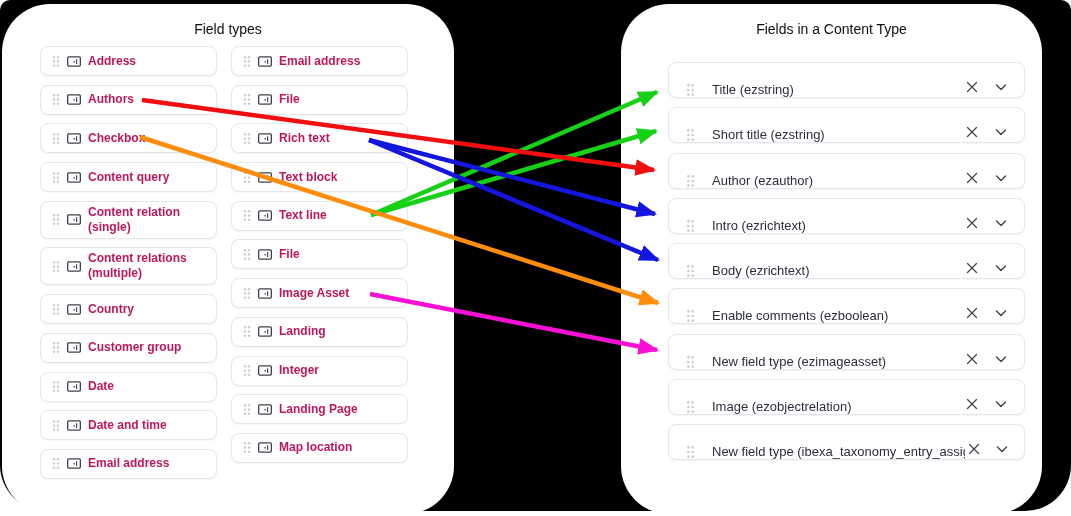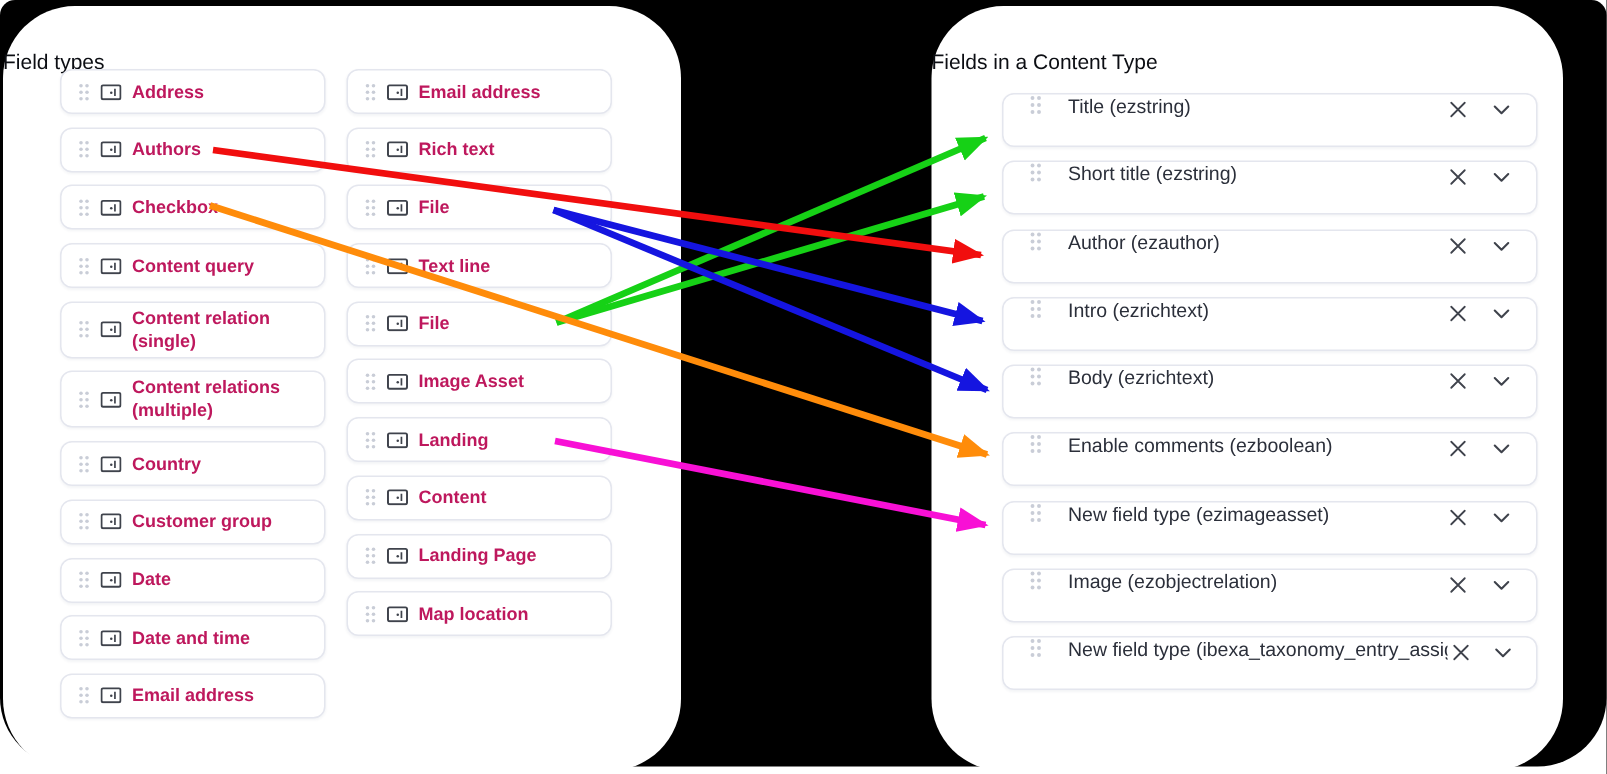--- a/index.html
+++ b/index.html
@@ -12,22 +12,22 @@
     position: absolute; left: 0; top: 0; width: 1071px; height: 511px;
     background: #000000; border-radius: 10px 10px 46px 46px;
   }
   .panel {
     position: absolute; top: 4px; height: 510px;
     background: #ffffff; border-radius: 48px;
   }
   .panel-left  { left: 2px;   width: 452px; }
   .panel-right { left: 621px; width: 421px; }
   .panel-title {
-    position: absolute; top: 29px; left: 0; right: 0; margin: 0;
-    text-align: left; font-size: 14px; font-weight: 400; color: #0c0e13;
+    position: absolute; top: 17px; left: 0; right: 0; margin: 0;
+    text-align: center; font-size: 14px; font-weight: 400; color: #0c0e13;
   }
   
   .ft-columns { position: absolute; left: 38px; top: 42px; display: flex; gap: 14px; }
   .ft-col { display: flex; flex-direction: column; gap: 8.7px; width: 177px; }
   .ft-card {
     box-sizing: border-box; min-height: 30px;
     display: flex; align-items: center; gap: 7px;
     padding: 3px 8px 3px 11px;
     background: #ffffff; border: 1px solid #e4e6ee; border-radius: 8px;
     box-shadow: 0 1px 2px rgba(25,35,70,0.05);
@@ -35,21 +35,21 @@
   .ft-label {
     font-size: 12px; font-weight: 700; color: #be185d; line-height: 1.25;
   }
   
   .ct-rows {
     position: absolute; left: 47px; top: 58px; width: 357px;
     display: flex; flex-direction: column; gap: 9.3px;
   }
   .ct-row {
     box-sizing: border-box; height: 36px;
-    display: flex; align-items: flex-start;
+    display: flex; align-items: flex-end;
     padding: 0 13px 0 17px;
     background: #ffffff; border: 1px solid #e4e6ee; border-radius: 8px;
     box-shadow: 0 1px 2px rgba(25,35,70,0.05);
   }
   .ct-row .drag { margin-right: 17px; }
   .ct-label {
     font-size: 13px; font-weight: 400; color: #2b2f3a;
     white-space: nowrap; overflow: hidden;
   }
   .drag, .fticon { display: flex; align-items: center; }
@@ -337,20 +337,41 @@
               <circle cx="6" cy="10.8" r="1.2"></circle>
       </svg>
     </span>
     <span class="fticon">
       <svg width="14" height="11" viewBox="0 0 16 12" fill="none" stroke="#3f434c" aria-hidden="true">
         <rect x="0.75" y="0.75" width="14.5" height="10.5" rx="1.2" stroke-width="1.5"></rect>
         <path d="M11 3.4 v5.4" stroke-width="1.3"></path>
         <path d="M8.2 6.4 h0.01" stroke-width="1.9" stroke-linecap="round"></path>
       </svg>
     </span>
+    <span class="ft-label">File</span>
+  </div>
+
+  <div class="ft-card">
+    <span class="drag">
+      <svg width="8" height="13" viewBox="0 0 8 13" fill="#c9cdd7" aria-hidden="true">
+        <circle cx="2" cy="2.2" r="1.2"></circle>
+              <circle cx="6" cy="2.2" r="1.2"></circle>
+        <circle cx="2" cy="6.5" r="1.2"></circle>
+              <circle cx="6" cy="6.5" r="1.2"></circle>
+        <circle cx="2" cy="10.8" r="1.2"></circle>
+              <circle cx="6" cy="10.8" r="1.2"></circle>
+      </svg>
+    </span>
+    <span class="fticon">
+      <svg width="14" height="11" viewBox="0 0 16 12" fill="none" stroke="#3f434c" aria-hidden="true">
+        <rect x="0.75" y="0.75" width="14.5" height="10.5" rx="1.2" stroke-width="1.5"></rect>
+        <path d="M11 3.4 v5.4" stroke-width="1.3"></path>
+        <path d="M8.2 6.4 h0.01" stroke-width="1.9" stroke-linecap="round"></path>
+      </svg>
+    </span>
     <span class="ft-label">Rich text</span>
   </div>
 
   <div class="ft-card">
     <span class="drag">
       <svg width="8" height="13" viewBox="0 0 8 13" fill="#c9cdd7" aria-hidden="true">
         <circle cx="2" cy="2.2" r="1.2"></circle>
               <circle cx="6" cy="2.2" r="1.2"></circle>
         <circle cx="2" cy="6.5" r="1.2"></circle>
               <circle cx="6" cy="6.5" r="1.2"></circle>
@@ -358,66 +379,65 @@
               <circle cx="6" cy="10.8" r="1.2"></circle>
       </svg>
     </span>
     <span class="fticon">
       <svg width="14" height="11" viewBox="0 0 16 12" fill="none" stroke="#3f434c" aria-hidden="true">
         <rect x="0.75" y="0.75" width="14.5" height="10.5" rx="1.2" stroke-width="1.5"></rect>
         <path d="M11 3.4 v5.4" stroke-width="1.3"></path>
         <path d="M8.2 6.4 h0.01" stroke-width="1.9" stroke-linecap="round"></path>
       </svg>
     </span>
+    <span class="ft-label">Text block</span>
+  </div>
+
+  <div class="ft-card">
+    <span class="drag">
+      <svg width="8" height="13" viewBox="0 0 8 13" fill="#c9cdd7" aria-hidden="true">
+        <circle cx="2" cy="2.2" r="1.2"></circle>
+              <circle cx="6" cy="2.2" r="1.2"></circle>
+        <circle cx="2" cy="6.5" r="1.2"></circle>
+              <circle cx="6" cy="6.5" r="1.2"></circle>
+        <circle cx="2" cy="10.8" r="1.2"></circle>
+              <circle cx="6" cy="10.8" r="1.2"></circle>
+      </svg>
+    </span>
+    <span class="fticon">
+      <svg width="14" height="11" viewBox="0 0 16 12" fill="none" stroke="#3f434c" aria-hidden="true">
+        <rect x="0.75" y="0.75" width="14.5" height="10.5" rx="1.2" stroke-width="1.5"></rect>
+        <path d="M11 3.4 v5.4" stroke-width="1.3"></path>
+        <path d="M8.2 6.4 h0.01" stroke-width="1.9" stroke-linecap="round"></path>
+      </svg>
+    </span>
+    <span class="ft-label">Text line</span>
+  </div>
+
+  <div class="ft-card">
+    <span class="drag">
+      <svg width="8" height="13" viewBox="0 0 8 13" fill="#c9cdd7" aria-hidden="true">
+        <circle cx="2" cy="2.2" r="1.2"></circle>
+              <circle cx="6" cy="2.2" r="1.2"></circle>
+        <circle cx="2" cy="6.5" r="1.2"></circle>
+              <circle cx="6" cy="6.5" r="1.2"></circle>
+        <circle cx="2" cy="10.8" r="1.2"></circle>
+              <circle cx="6" cy="10.8" r="1.2"></circle>
+      </svg>
+    </span>
+    <span class="fticon">
+      <svg width="14" height="11" viewBox="0 0 16 12" fill="none" stroke="#3f434c" aria-hidden="true">
+        <rect x="0.75" y="0.75" width="14.5" height="10.5" rx="1.2" stroke-width="1.5"></rect>
+        <path d="M11 3.4 v5.4" stroke-width="1.3"></path>
+        <path d="M8.2 6.4 h0.01" stroke-width="1.9" stroke-linecap="round"></path>
+      </svg>
+    </span>
     <span class="ft-label">File</span>
   </div>
 
-
-  <div class="ft-card">
-    <span class="drag">
-      <svg width="8" height="13" viewBox="0 0 8 13" fill="#c9cdd7" aria-hidden="true">
-        <circle cx="2" cy="2.2" r="1.2"></circle>
-              <circle cx="6" cy="2.2" r="1.2"></circle>
-        <circle cx="2" cy="6.5" r="1.2"></circle>
-              <circle cx="6" cy="6.5" r="1.2"></circle>
-        <circle cx="2" cy="10.8" r="1.2"></circle>
-              <circle cx="6" cy="10.8" r="1.2"></circle>
-      </svg>
-    </span>
-    <span class="fticon">
-      <svg width="14" height="11" viewBox="0 0 16 12" fill="none" stroke="#3f434c" aria-hidden="true">
-        <rect x="0.75" y="0.75" width="14.5" height="10.5" rx="1.2" stroke-width="1.5"></rect>
-        <path d="M11 3.4 v5.4" stroke-width="1.3"></path>
-        <path d="M8.2 6.4 h0.01" stroke-width="1.9" stroke-linecap="round"></path>
-      </svg>
-    </span>
-    <span class="ft-label">Text line</span>
-  </div>
-
-  <div class="ft-card">
-    <span class="drag">
-      <svg width="8" height="13" viewBox="0 0 8 13" fill="#c9cdd7" aria-hidden="true">
-        <circle cx="2" cy="2.2" r="1.2"></circle>
-              <circle cx="6" cy="2.2" r="1.2"></circle>
-        <circle cx="2" cy="6.5" r="1.2"></circle>
-              <circle cx="6" cy="6.5" r="1.2"></circle>
-        <circle cx="2" cy="10.8" r="1.2"></circle>
-              <circle cx="6" cy="10.8" r="1.2"></circle>
-      </svg>
-    </span>
-    <span class="fticon">
-      <svg width="14" height="11" viewBox="0 0 16 12" fill="none" stroke="#3f434c" aria-hidden="true">
-        <rect x="0.75" y="0.75" width="14.5" height="10.5" rx="1.2" stroke-width="1.5"></rect>
-        <path d="M11 3.4 v5.4" stroke-width="1.3"></path>
-        <path d="M8.2 6.4 h0.01" stroke-width="1.9" stroke-linecap="round"></path>
-      </svg>
-    </span>
-    <span class="ft-label">File</span>
-  </div>
-
   <div class="ft-card">
     <span class="drag">
       <svg width="8" height="13" viewBox="0 0 8 13" fill="#c9cdd7" aria-hidden="true">
         <circle cx="2" cy="2.2" r="1.2"></circle>
               <circle cx="6" cy="2.2" r="1.2"></circle>
         <circle cx="2" cy="6.5" r="1.2"></circle>
               <circle cx="6" cy="6.5" r="1.2"></circle>
         <circle cx="2" cy="10.8" r="1.2"></circle>
               <circle cx="6" cy="10.8" r="1.2"></circle>
       </svg>
@@ -464,21 +484,21 @@
               <circle cx="6" cy="10.8" r="1.2"></circle>
       </svg>
     </span>
     <span class="fticon">
       <svg width="14" height="11" viewBox="0 0 16 12" fill="none" stroke="#3f434c" aria-hidden="true">
         <rect x="0.75" y="0.75" width="14.5" height="10.5" rx="1.2" stroke-width="1.5"></rect>
         <path d="M11 3.4 v5.4" stroke-width="1.3"></path>
         <path d="M8.2 6.4 h0.01" stroke-width="1.9" stroke-linecap="round"></path>
       </svg>
     </span>
-    <span class="ft-label">Content</span>
+    <span class="ft-label">Integer</span>
   </div>
 
   <div class="ft-card">
     <span class="drag">
       <svg width="8" height="13" viewBox="0 0 8 13" fill="#c9cdd7" aria-hidden="true">
         <circle cx="2" cy="2.2" r="1.2"></circle>
               <circle cx="6" cy="2.2" r="1.2"></circle>
         <circle cx="2" cy="6.5" r="1.2"></circle>
               <circle cx="6" cy="6.5" r="1.2"></circle>
         <circle cx="2" cy="10.8" r="1.2"></circle>

